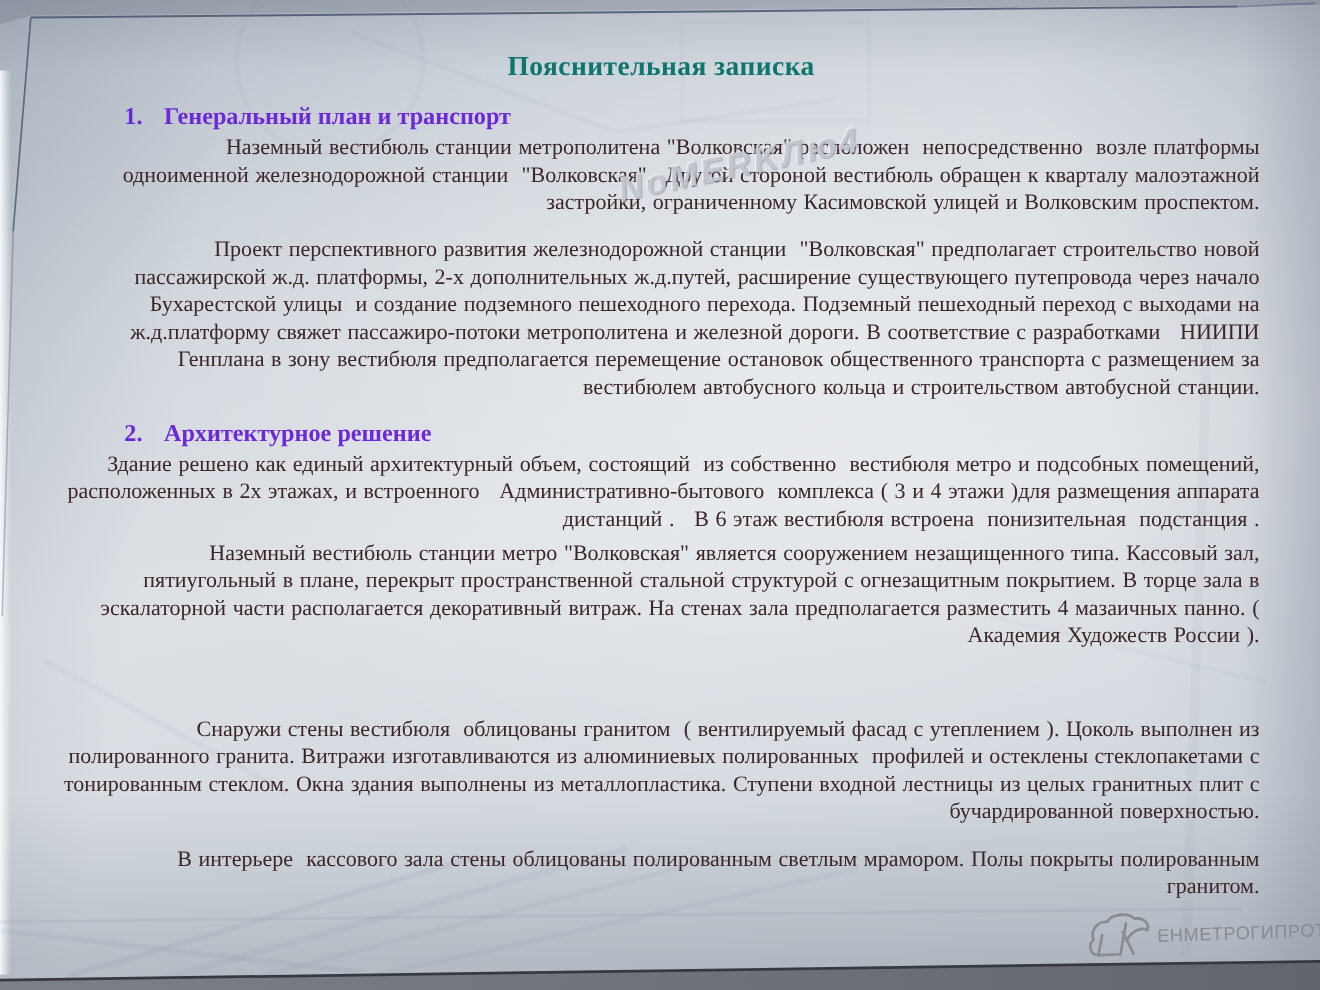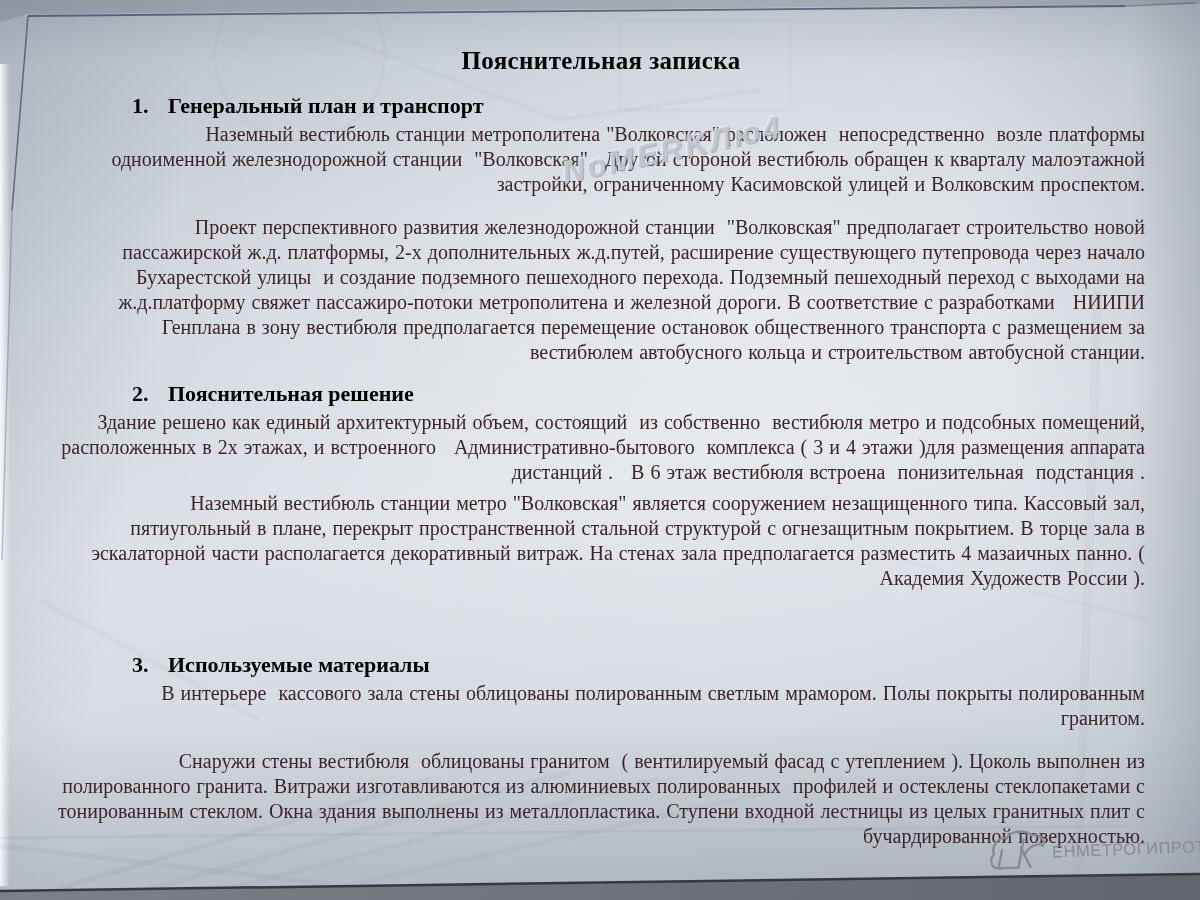--- a/index.html
+++ b/index.html
@@ -30,25 +30,25 @@
     background:linear-gradient(to left, rgba(140,148,162,.38), rgba(140,148,162,0));
     pointer-events:none;
   }
   .ghost{position:absolute;inset:0;}
   .content{
     position:absolute;left:57px;right:55px;top:46px;
     color:#3c2529;font-size:20px;line-height:25px;
   }
   .doc-title{
     margin:0 0 16px 0;text-align:center;
-    font-size:25px;font-weight:700;letter-spacing:.4px;color:#000000;line-height:30px;
+    font-size:25px;font-weight:700;letter-spacing:.4px;color:#0f766e;line-height:30px;
   }
   .sec-head{
-    font-weight:700;font-size:22px;color:#000000;
-    margin:0 0 3px 75px;line-height:27px;
+    font-weight:700;font-size:22px;color:#6d28d9;
+    margin:0 0 3px 56px;line-height:27px;
   }
   .sec-num{display:inline-block;width:36px;}
   .para{margin:0;text-indent:37px;white-space:pre-wrap;word-spacing:1px;text-align:right;}
   .para + .para{margin-top:18px;}
   .section.s2{margin-top:15px;}
   .section.s2 .para + .para{margin-top:6px;font-family:Liberation Serif, serif;}
   .section.s3{margin-top:60px;}
   
   .watermark{
     position:absolute;left:560px;top:132px;
@@ -114,32 +114,29 @@
     <div class="section s1">
       <div class="sec-head">
         <span class="sec-num">1.</span><span>Генеральный план и транспорт</span>
       </div>
       <p class="para">Наземный вестибюль станции метрополитена "Волковская" расположен  непосредственно  возле платформы одноименной железнодорожной станции  "Волковская".  Другой стороной вестибюль обращен к кварталу малоэтажной застройки, ограниченному Касимовской улицей и Волковским проспектом.</p>
       <p class="para">Проект перспективного развития железнодорожной станции  "Волковская" предполагает строительство новой пассажирской ж.д. платформы, 2-х дополнительных ж.д.путей, расширение существующего путепровода через начало Бухарестской улицы  и создание подземного пешеходного перехода. Подземный пешеходный переход с выходами на ж.д.платформу свяжет пассажиро-потоки метрополитена и железной дороги. В соответствие с разработками   НИИПИ Генплана в зону вестибюля предполагается перемещение остановок общественного транспорта с размещением за вестибюлем автобусного кольца и строительством автобусной станции.</p>
     </div>
 
     <div class="section s2">
       <div class="sec-head">
-        <span class="sec-num">2.</span><span>Пояснительная решение</span>
+        <span class="sec-num">2.</span><span>Архитектурное решение</span>
       </div>
       <p class="para">Здание решено как единый архитектурный объем, состоящий  из собственно  вестибюля метро и подсобных помещений, расположенных в 2х этажах, и встроенного   Административно-бытового  комплекса ( 3 и 4 этажи )для размещения аппарата  дистанций .   В 6 этаж вестибюля встроена  понизительная  подстанция .</p>
       <p class="para">Наземный вестибюль станции метро "Волковская" является сооружением незащищенного типа. Кассовый зал, пятиугольный в плане, перекрыт пространственной стальной структурой с огнезащитным покрытием. В торце зала в эскалаторной части располагается декоративный витраж. На стенах зала предполагается разместить 4 мазаичных панно. ( Академия Художеств России ).</p>
     </div>
 
     <div class="section s3">
-      <div class="sec-head">
-        <span class="sec-num">3.</span><span>Используемые материалы</span>
-      </div>
+      <p class="para">Снаружи стены вестибюля  облицованы гранитом  ( вентилируемый фасад с утеплением ). Цоколь выполнен из полированного гранита. Витражи изготавливаются из алюминиевых полированных  профилей и остеклены стеклопакетами с тонированным стеклом. Окна здания выполнены из металлопластика. Ступени входной лестницы из целых гранитных плит с бучардированной поверхностью.</p>
       <p class="para">В интерьере  кассового зала стены облицованы полированным светлым мрамором. Полы покрыты полированным гранитом.</p>
-      <p class="para">Снаружи стены вестибюля  облицованы гранитом  ( вентилируемый фасад с утеплением ). Цоколь выполнен из полированного гранита. Витражи изготавливаются из алюминиевых полированных  профилей и остеклены стеклопакетами с тонированным стеклом. Окна здания выполнены из металлопластика. Ступени входной лестницы из целых гранитных плит с бучардированной поверхностью.</p>
     </div>
   </div>
 
   <div class="watermark">NoMERKЛю4</div>
 
   <div class="logo">
     <svg width="62" height="50" viewBox="0 0 62 50" aria-hidden="true">
       <g fill="none" stroke="#8a8a92" stroke-width="2.4" stroke-linecap="round">
 
         <path d="M10 40 C2 40 1 30 6 26 C3 18 10 9 19 10 C23 3 38 2 44 8 C52 7 58 13 55 19 C50 15 40 20 36 28"></path>

